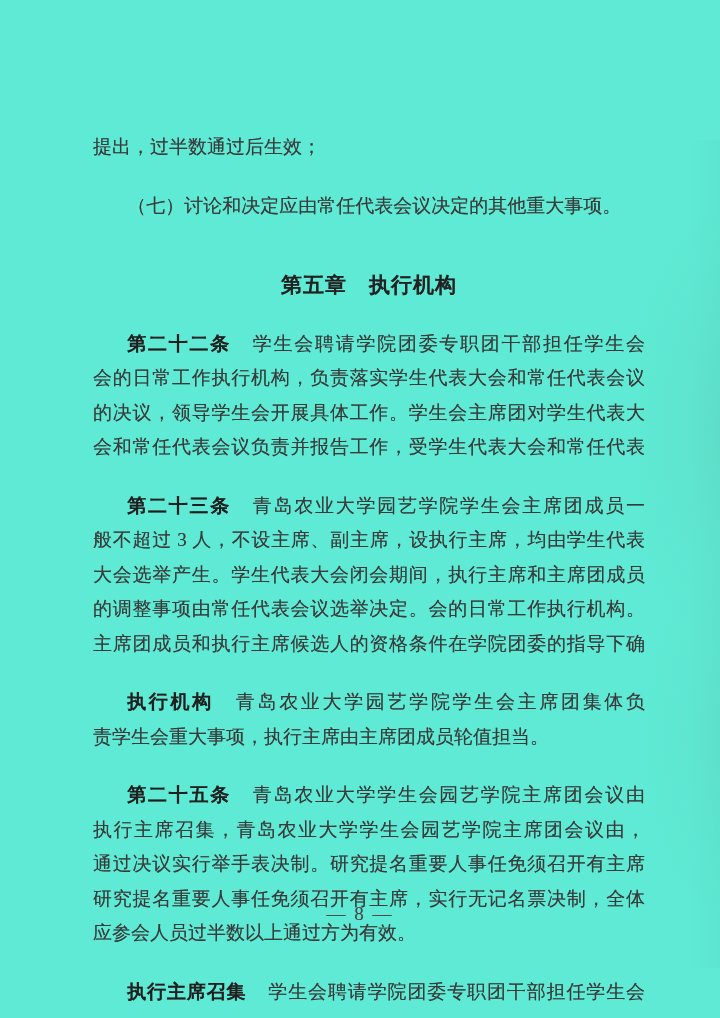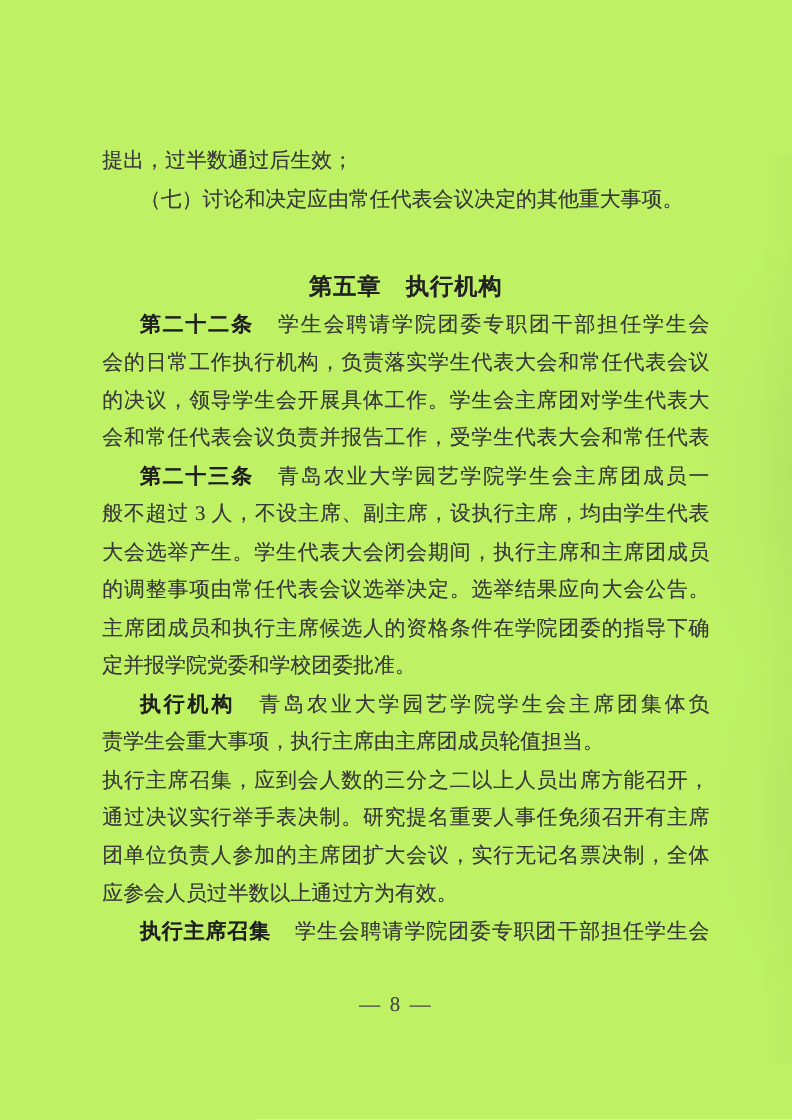--- a/index.html
+++ b/index.html
@@ -4,21 +4,21 @@
 <style>
   html, body {
     margin: 0; padding: 0;
     width: 720px; height: 1018px;
     background: #ffffff;
     font-family: "Liberation Serif", "DejaVu Serif", serif;
   }
   .page {
     position: relative;
     width: 720px; height: 1018px;
-    background: #bef264;
+    background: #5eead4;
     overflow: hidden;
     color: #3a3a3a;
   }
   
   .page .scan-texture {
     content: "";
     position: absolute; right: 0; top: 140px; bottom: 50px; width: 80px;
     background:
       radial-gradient(130px 320px at 100% 35%, rgba(110,110,110,0.07), transparent 70%),
       radial-gradient(110px 260px at 100% 72%, rgba(110,110,110,0.05), transparent 70%),
@@ -39,21 +39,21 @@
     text-shadow: 0 0 0.6px rgba(58,58,58,0.55);
   }
   
   .ln.fill {
     white-space: normal;
     text-align: justify;
     text-align-last: justify;
   }
   
   .ln.end { text-align: left; }
-  .ln.indent { text-indent: 1.8em; }
+  .ln.indent { text-indent: 1.8em; margin-top: 24px; }
   .ln.heading {
     text-align: center;
     text-indent: 0;
     font-family: "Liberation Sans", "DejaVu Sans", sans-serif;
     font-weight: 700;
     font-size: 21px;
     color: #222222;
     letter-spacing: 1px;
     margin-top: 45px;
   }
@@ -93,32 +93,34 @@
     </div>
     <div class="ln fill">会的日常工作执行机构，负责落实学生代表大会和常任代表会议</div>
     <div class="ln fill">的决议，领导学生会开展具体工作。学生会主席团对学生代表大</div>
     <div class="ln fill">会和常任代表会议负责并报告工作，受学生代表大会和常任代表</div>
 
     <div class="ln fill indent">
       <b class="article-label">第二十三条</b><span>青岛农业大学园艺学院学生会主席团成员一</span>
     </div>
     <div class="ln fill">般不超过 3 人，不设主席、副主席，设执行主席，均由学生代表</div>
     <div class="ln fill">大会选举产生。学生代表大会闭会期间，执行主席和主席团成员</div>
-    <div class="ln fill">的调整事项由常任代表会议选举决定。选举结果应向大会公告。</div>
+    <div class="ln fill">的调整事项由常任代表会议选举决定。会的日常工作执行机构。</div>
     <div class="ln fill">主席团成员和执行主席候选人的资格条件在学院团委的指导下确</div>
-    <div class="ln end">定并报学院党委和学校团委批准。</div>
 
     <div class="ln fill indent">
       <b class="article-label">执行机构</b><span>青岛农业大学园艺学院学生会主席团集体负</span>
     </div>
     <div class="ln end">责学生会重大事项，执行主席由主席团成员轮值担当。</div>
 
-    <div class="ln fill">执行主席召集，应到会人数的三分之二以上人员出席方能召开，</div>
+    <div class="ln fill indent">
+      <b class="article-label">第二十五条</b><span>青岛农业大学学生会园艺学院主席团会议由</span>
+    </div>
+    <div class="ln fill">执行主席召集，青岛农业大学学生会园艺学院主席团会议由，</div>
     <div class="ln fill">通过决议实行举手表决制。研究提名重要人事任免须召开有主席</div>
-    <div class="ln fill">团单位负责人参加的主席团扩大会议，实行无记名票决制，全体</div>
+    <div class="ln fill">研究提名重要人事任免须召开有主席，实行无记名票决制，全体</div>
     <div class="ln end">应参会人员过半数以上通过方为有效。</div>
 
     <div class="ln fill indent">
       <b class="article-label">执行主席召集</b><span>学生会聘请学院团委专职团干部担任学生会</span>
     </div>
 
   </div>
 
   <div class="footer">— 8 —</div>
 </div>

